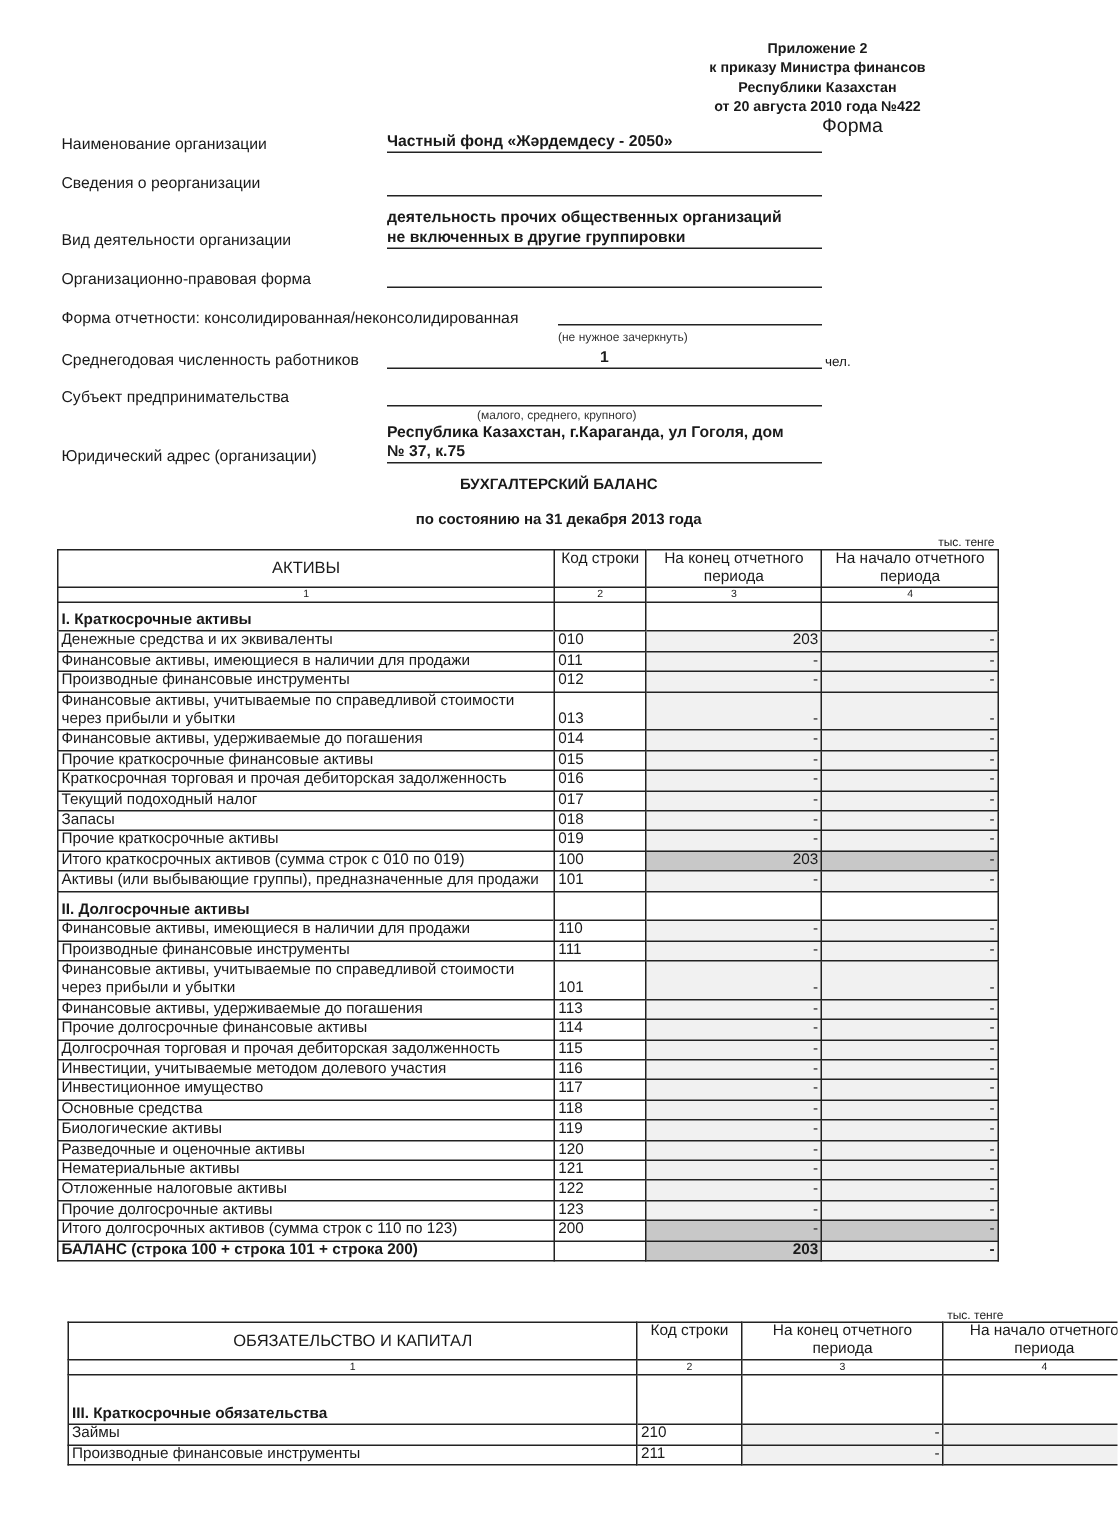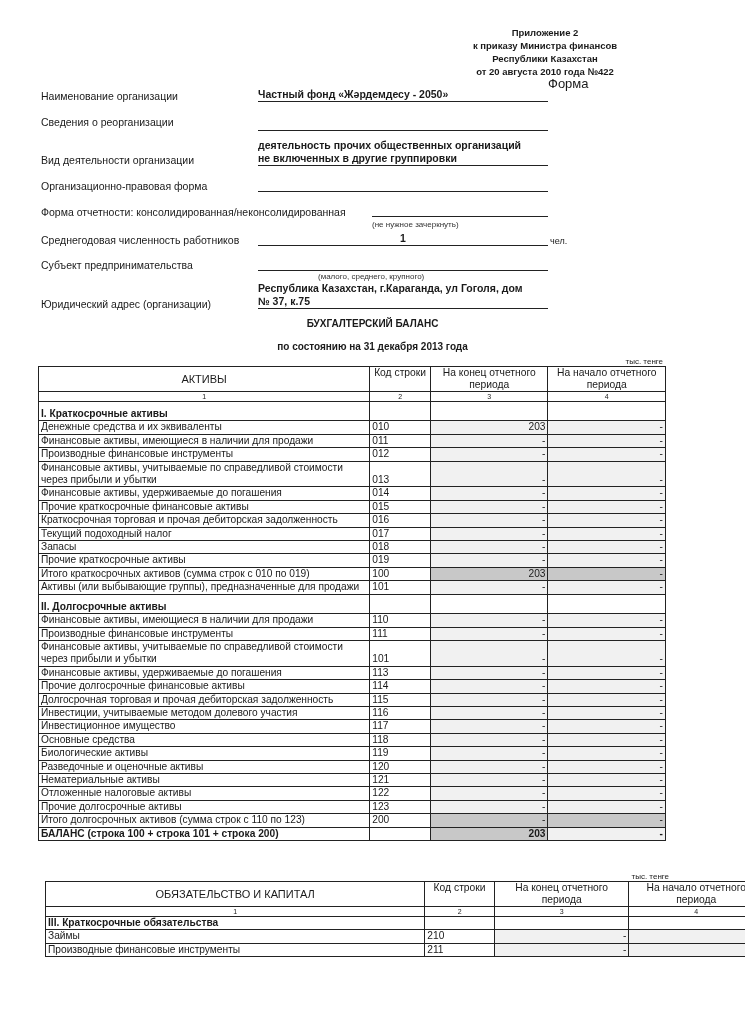--- a/index.html
+++ b/index.html
@@ -289,21 +289,21 @@
     <th>На конец отчетного периода</th>
     <th>На начало отчетного периода</th>
   </tr>
   <tr class="colnum">
     <td>1</td>
     <td>2</td>
     <td>3</td>
     <td>4</td>
   </tr>
   <tr class="section">
-    <td class="name noborder-b" style="padding-top:0">III. Краткосрочные обязательства</td>
+    <td class="name noborder-b" style="padding-top:20px">III. Краткосрочные обязательства</td>
     <td class="code"></td>
     <td class="num noborder-b" style="background:#fff"></td>
     <td class="num2 noborder-b" style="background:#fff"></td>
   </tr>
   </tbody>
     <tbody id="rows3">
       <tr>
         <td class="name">Займы</td>
         <td class="code">210</td>
         <td class="num">-</td>

